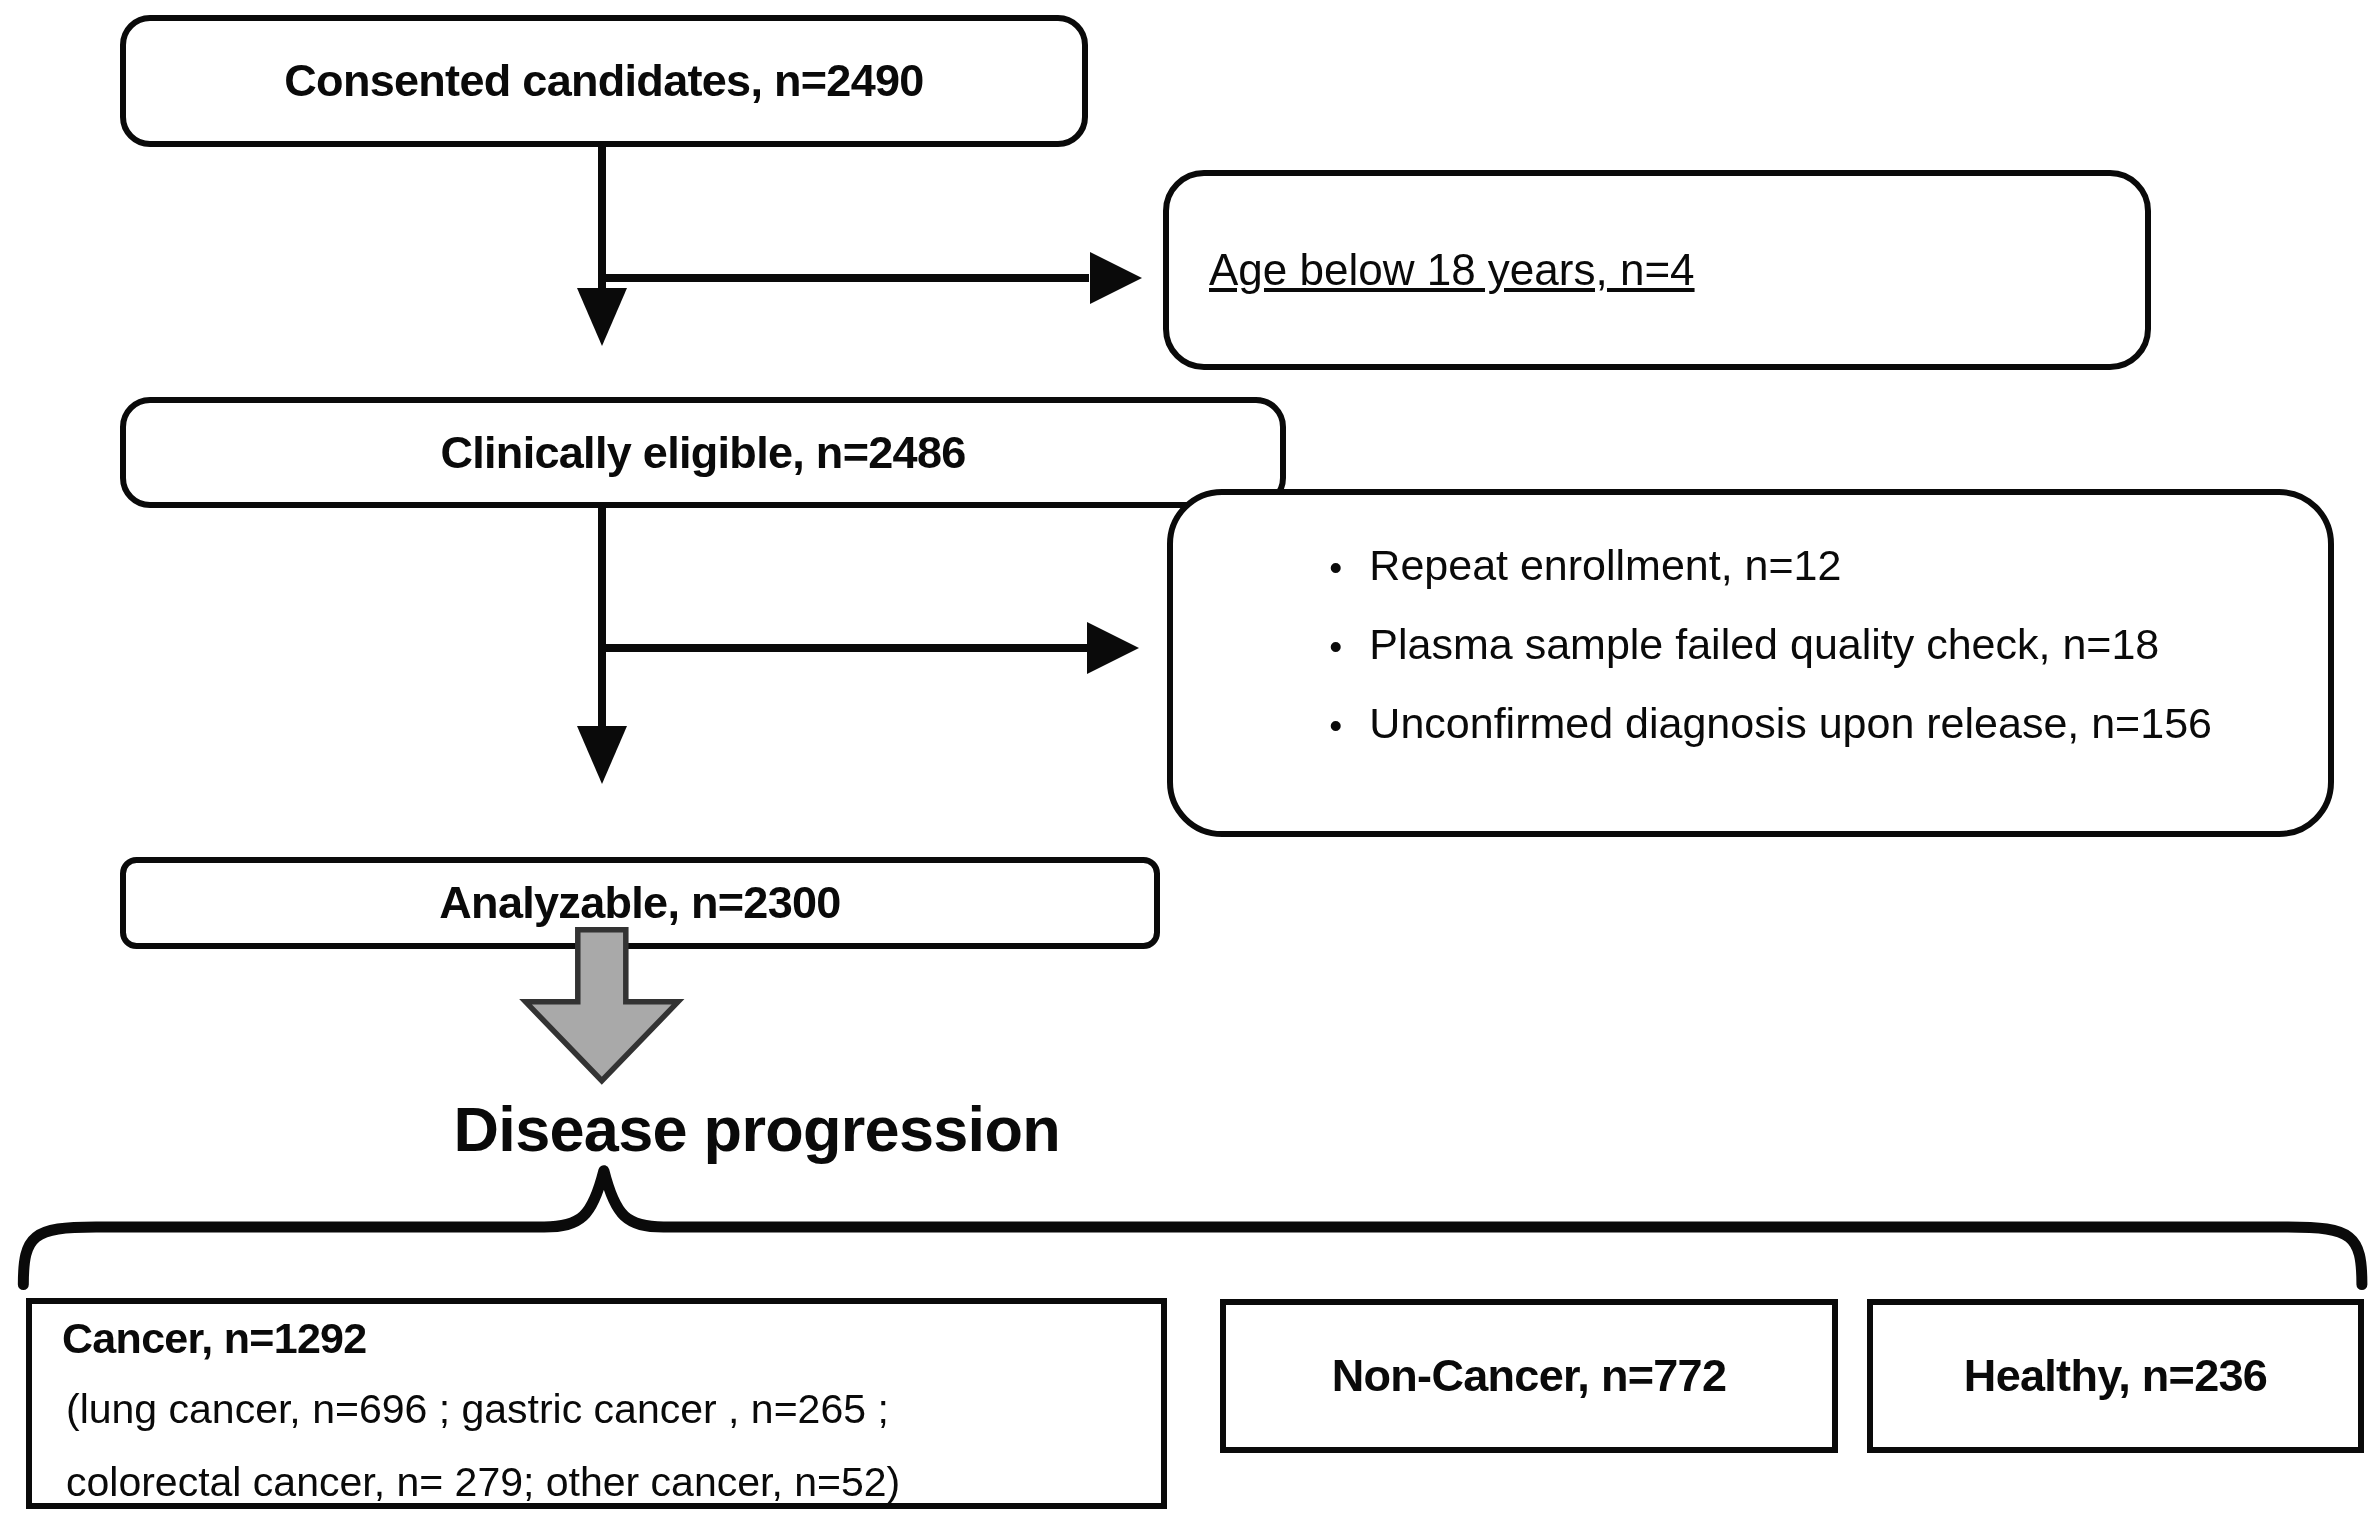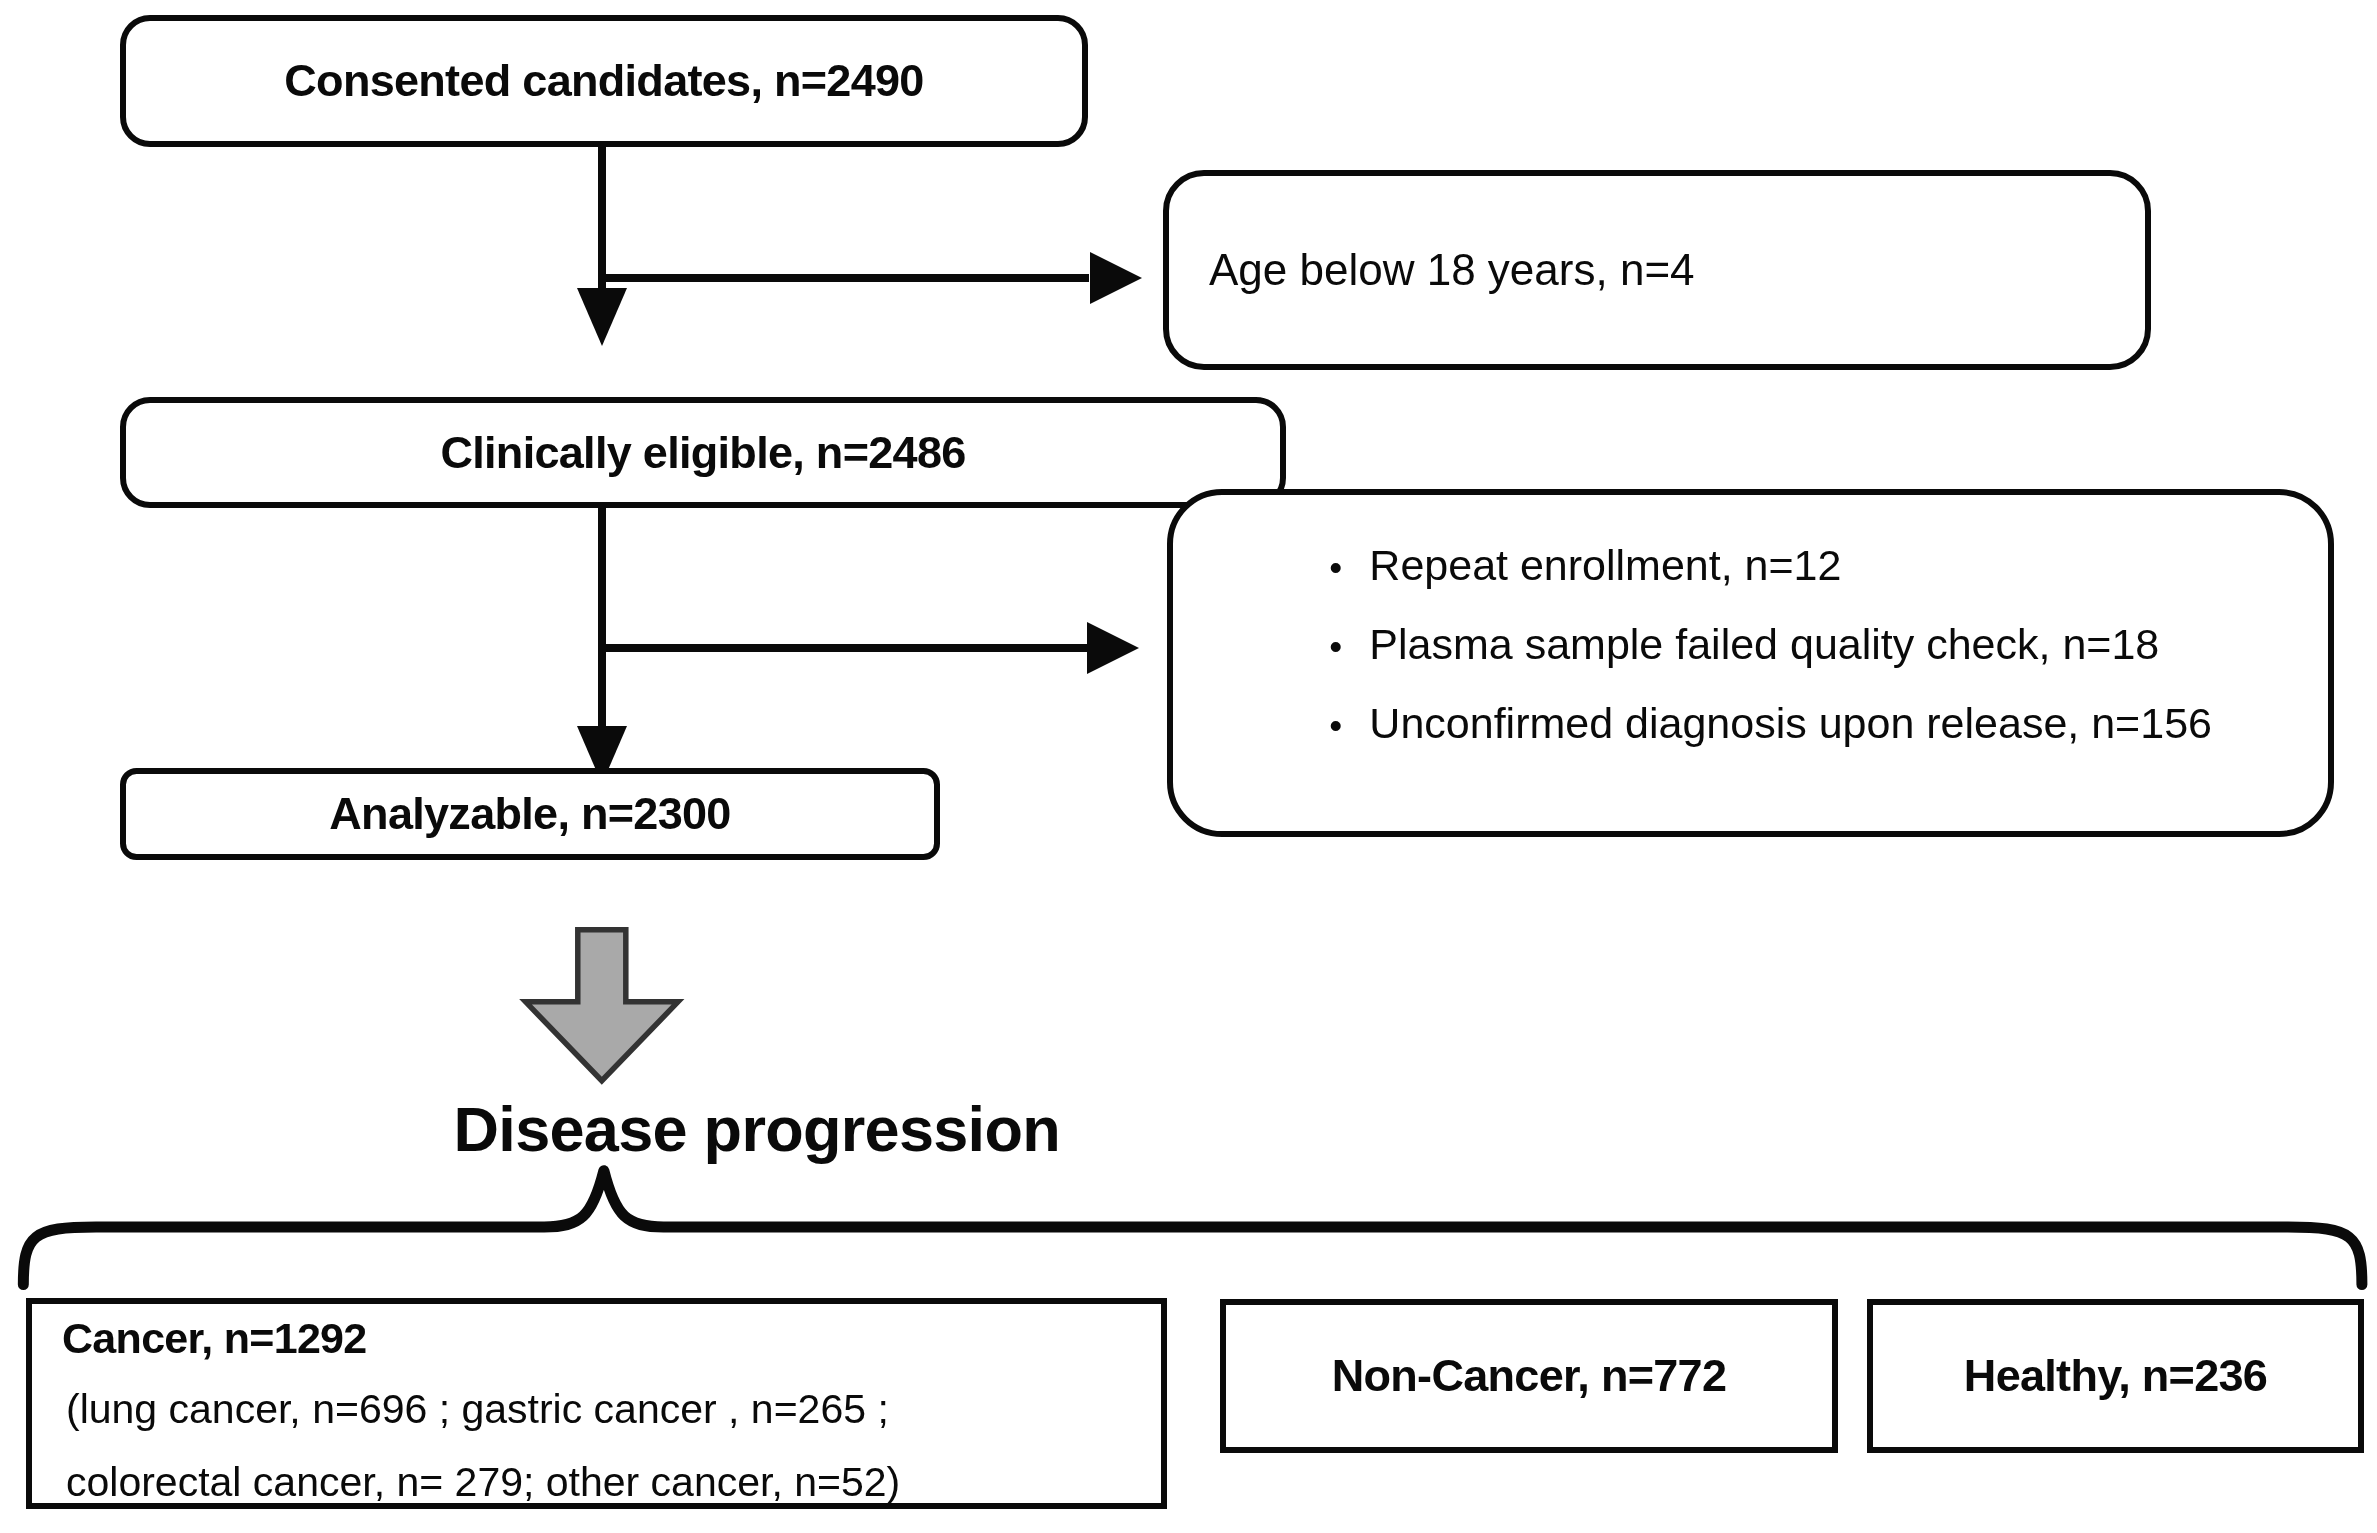--- a/index.html
+++ b/index.html
@@ -27,27 +27,28 @@
   .title-text {
     font-weight: 700;
     font-size: 45px;
     letter-spacing: -0.7px;
     white-space: nowrap;
   }
   .plain-text {
     font-weight: 400;
     font-size: 44px;
     white-space: nowrap;
+    text-decoration: underline;
   }
   
   #box-consented  { left: 120px;  top: 15px;   width: 968px; height: 132px; }
   #box-age        { left: 1163px; top: 170px;  width: 988px; height: 200px; justify-content: flex-start; padding-left: 40px; }
   #box-clinically { left: 120px;  top: 397px;  width: 1166px; height: 111px; }
   #box-bullets    { left: 1167px; top: 489px;  width: 1167px; height: 348px; align-items: flex-start; }
-  #box-analyzable { left: 120px;  top: 768px; width: 820px; height: 92px; border-radius: 16.5px; }
+  #box-analyzable { left: 120px;  top: 857px; width: 1040px; height: 92px; border-radius: 16.5px; }
   #box-cancer     { left: 26px;   top: 1298px; width: 1141px; height: 211px; align-items: flex-start; justify-content: flex-start; }
   #box-noncancer  { left: 1220px; top: 1299px; width: 618px;  height: 154px; }
   #box-healthy    { left: 1867px; top: 1299px; width: 497px;  height: 154px; }
 
   
   .bullet-list {
     list-style: none;
     margin: 0;
     padding: 32px 13.7px 0 54px;
   }

